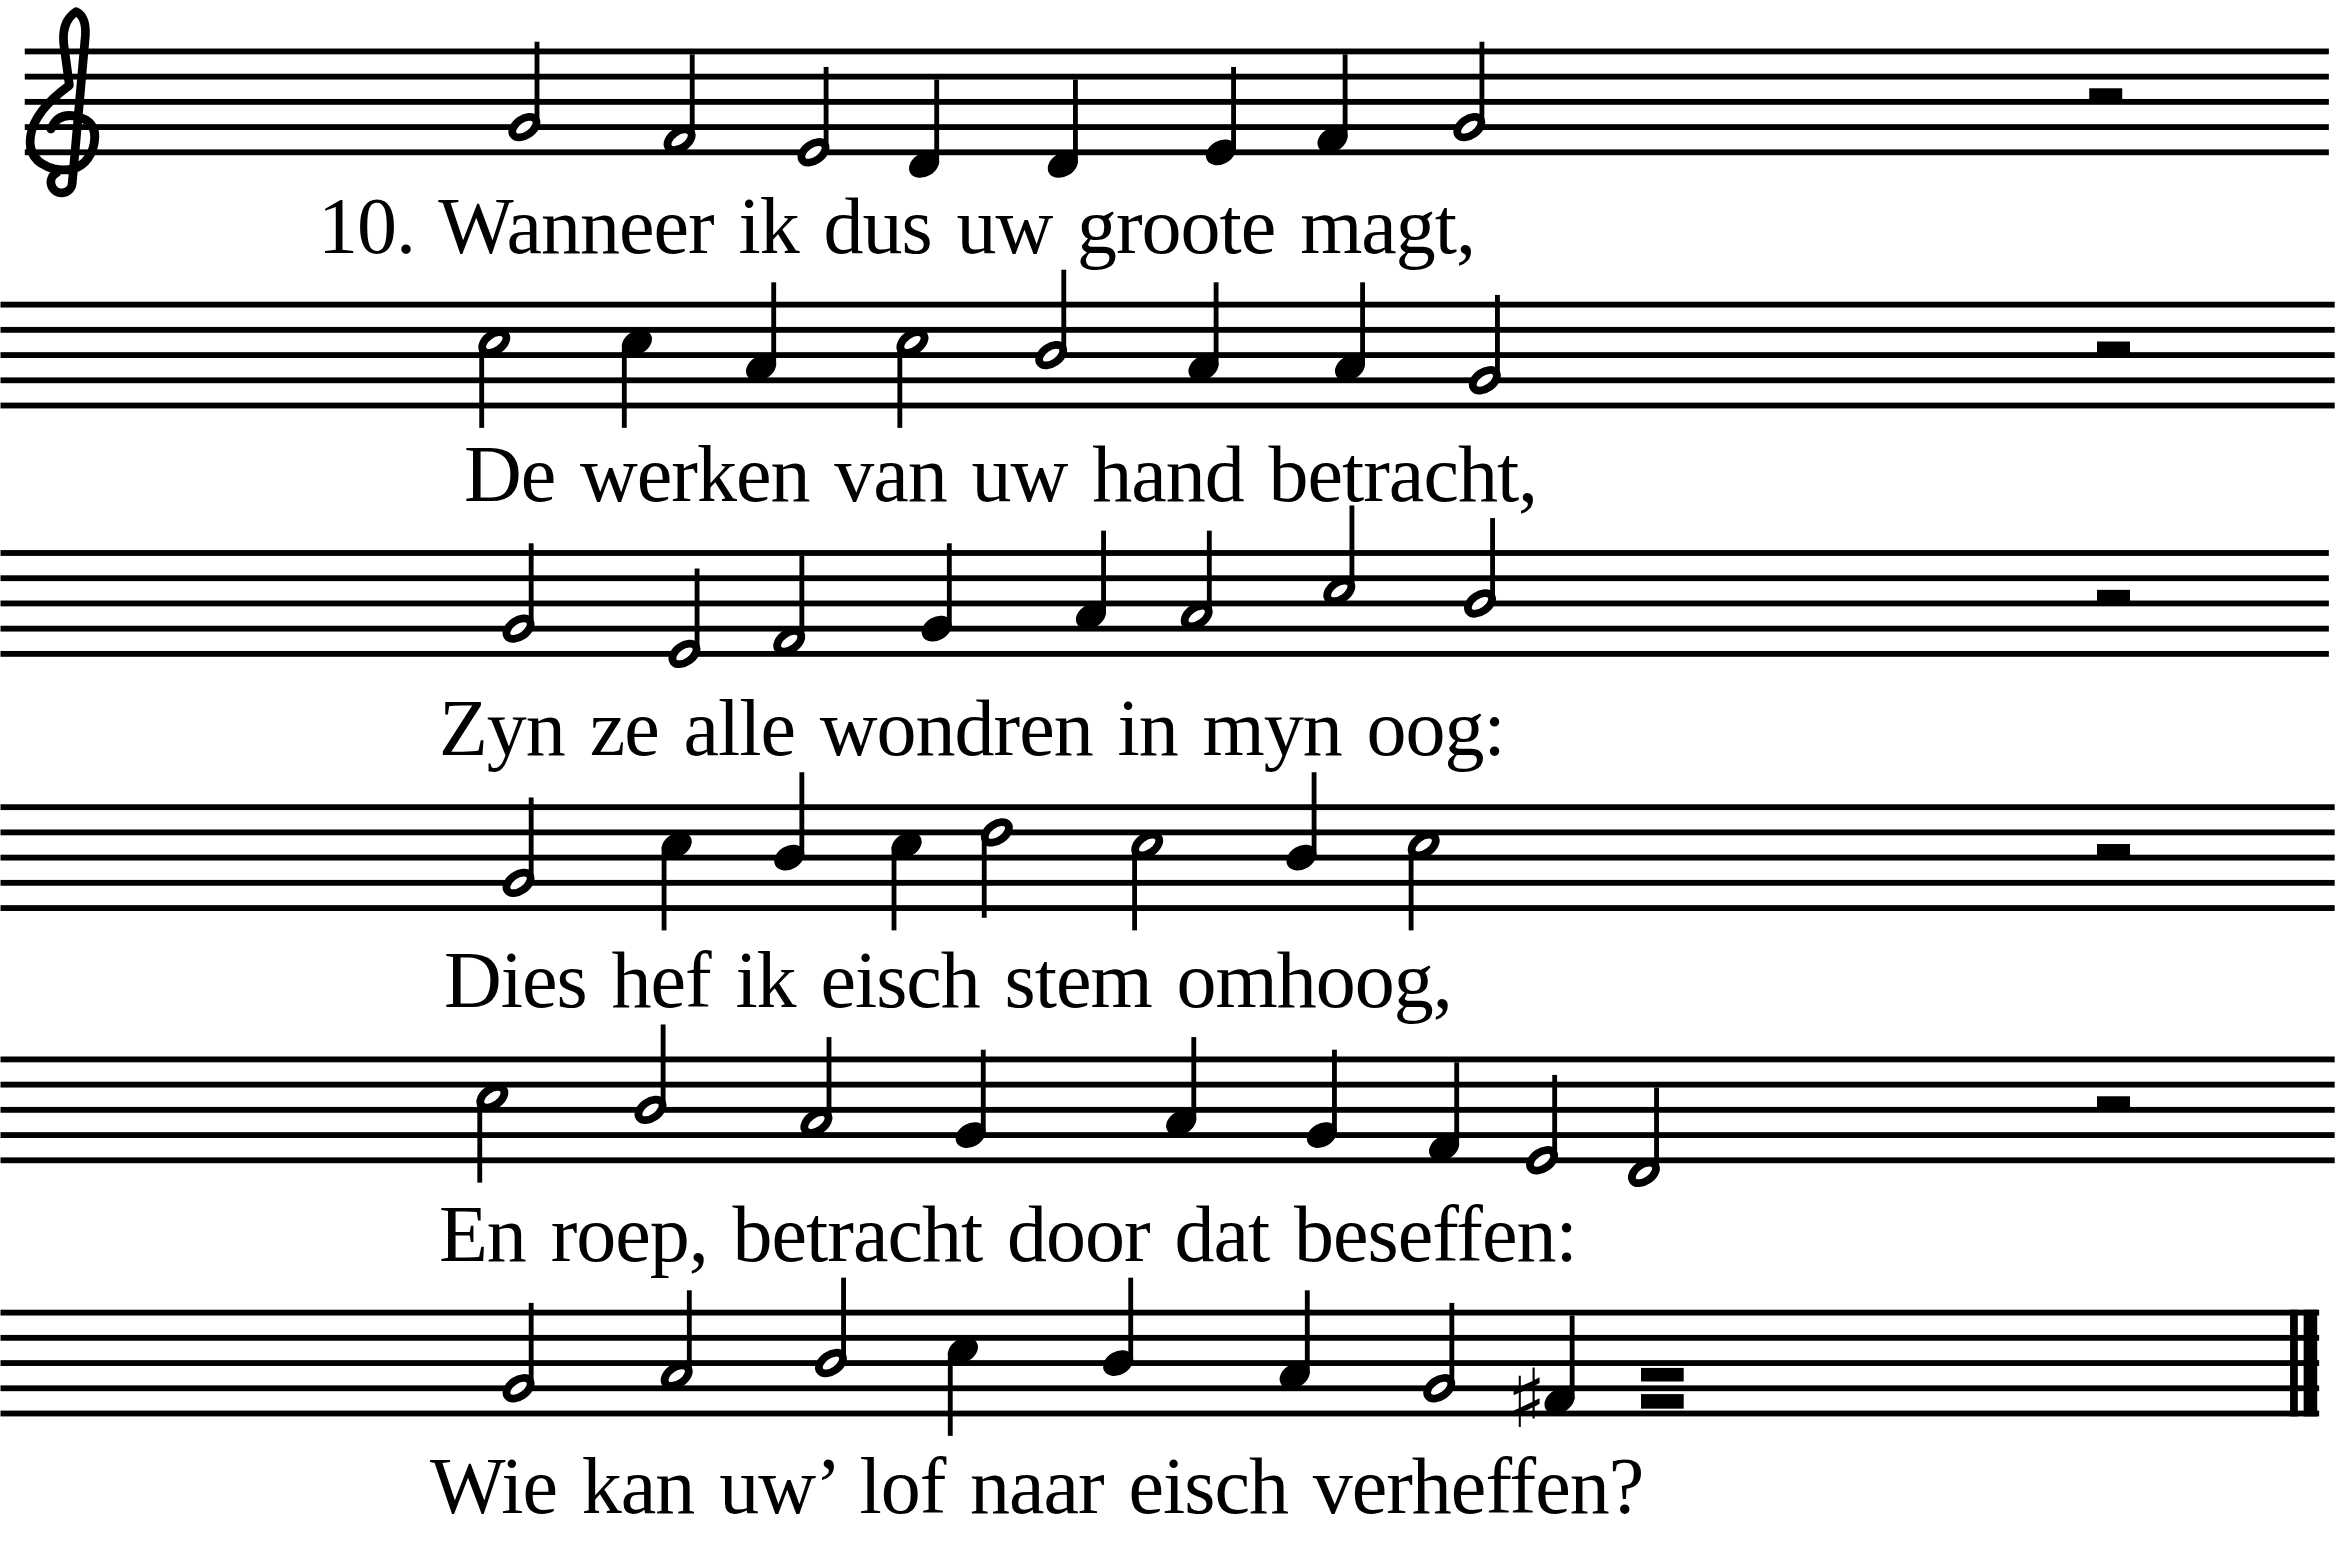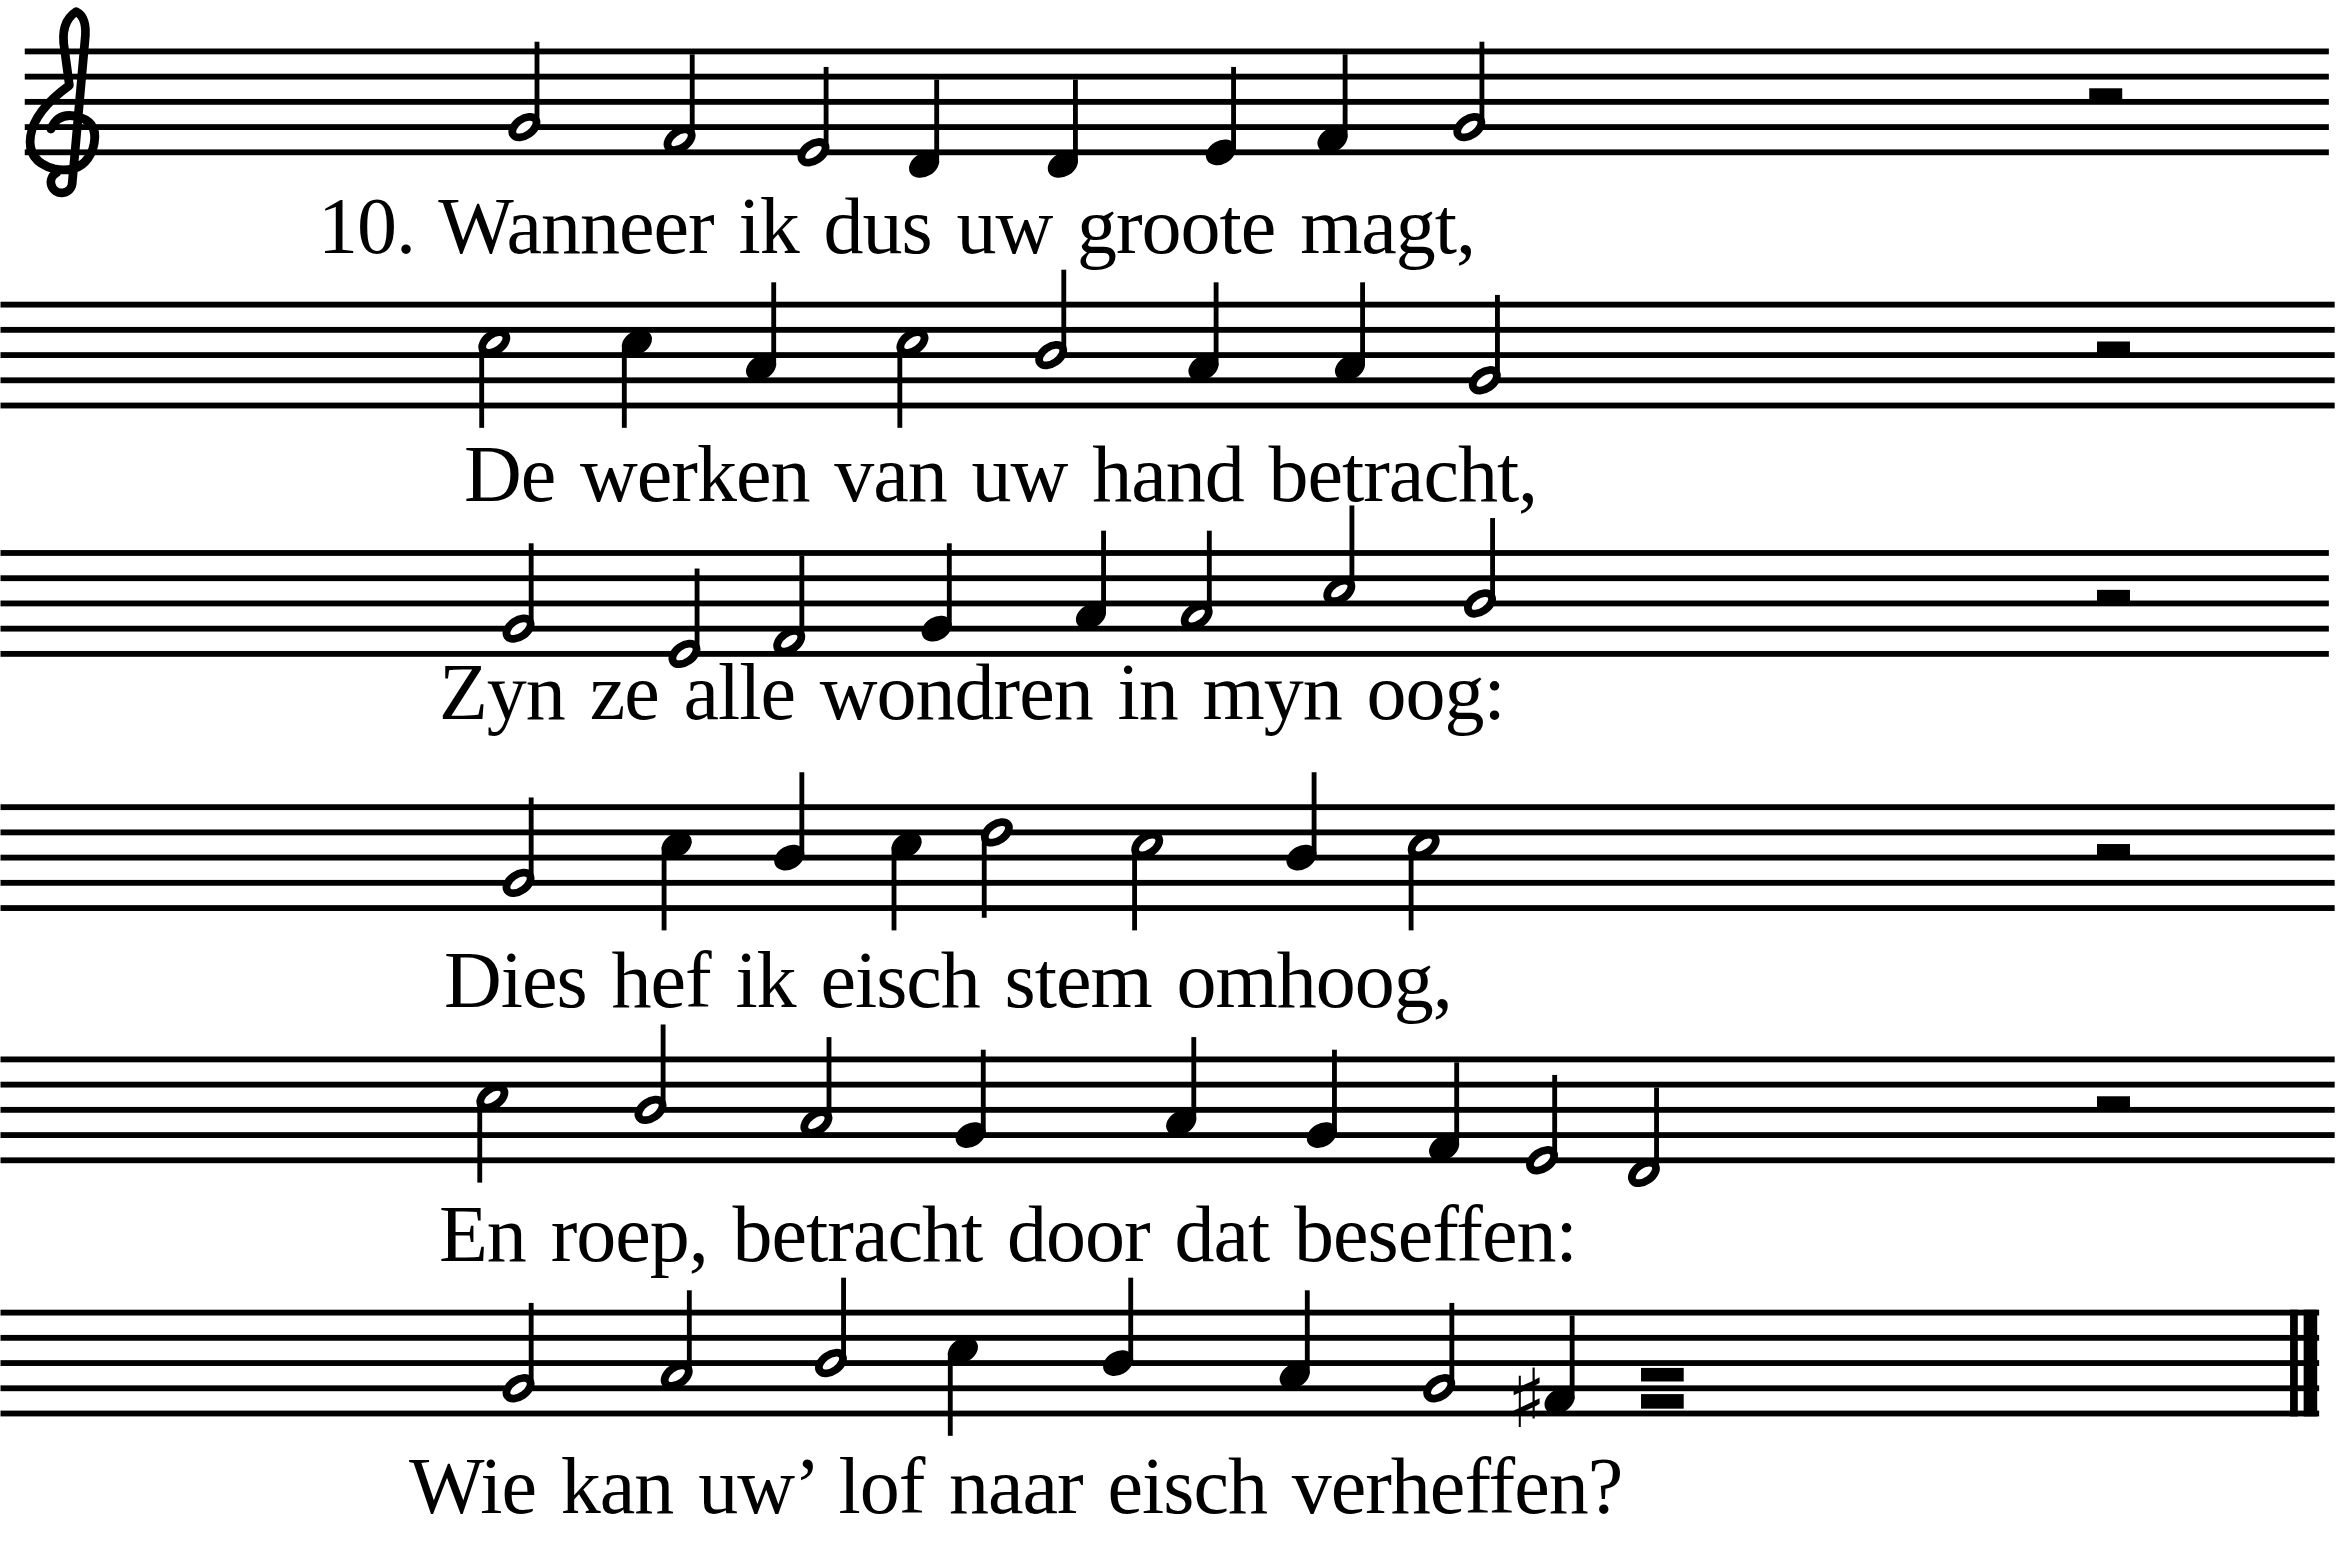--- a/index.html
+++ b/index.html
@@ -3,24 +3,24 @@
 <meta charset="utf-8">
 <style>
   html,body{margin:0;padding:0;background:#ffffff;}
   .page{position:relative;width:2341px;height:1560px;background:#ffffff;overflow:hidden;
         font-family:"Liberation Serif","DejaVu Serif",serif;}
   #score{position:absolute;left:0;top:0;}
   .lyric{position:absolute;color:#000;font-size:80px;letter-spacing:-1px;word-spacing:5.8px;
          white-space:nowrap;line-height:1;}
   .l1{left:318px;top:186px;}
   .l2{left:464px;top:434px;}
-  .l3{left:439px;top:652px;}
+  .l3{left:439px;top:688px;}
   .l4{left:444px;top:940px;}
   .l5{left:439px;top:1194px;}
-  .l6{left:409px;top:1446px;}
+  .l6{left:430px;top:1446px;}
 </style>
 </head>
 <body>
 
 <div class="page">
   <svg id="score" width="2341" height="1560" viewBox="0 0 2412 1608">
       <g>
         <rect x="25" y="50" width="2375" height="6" fill="#000000"></rect>
         <rect x="25" y="76" width="2375" height="6" fill="#000000"></rect>
         <rect x="25" y="102" width="2375" height="6" fill="#000000"></rect>

